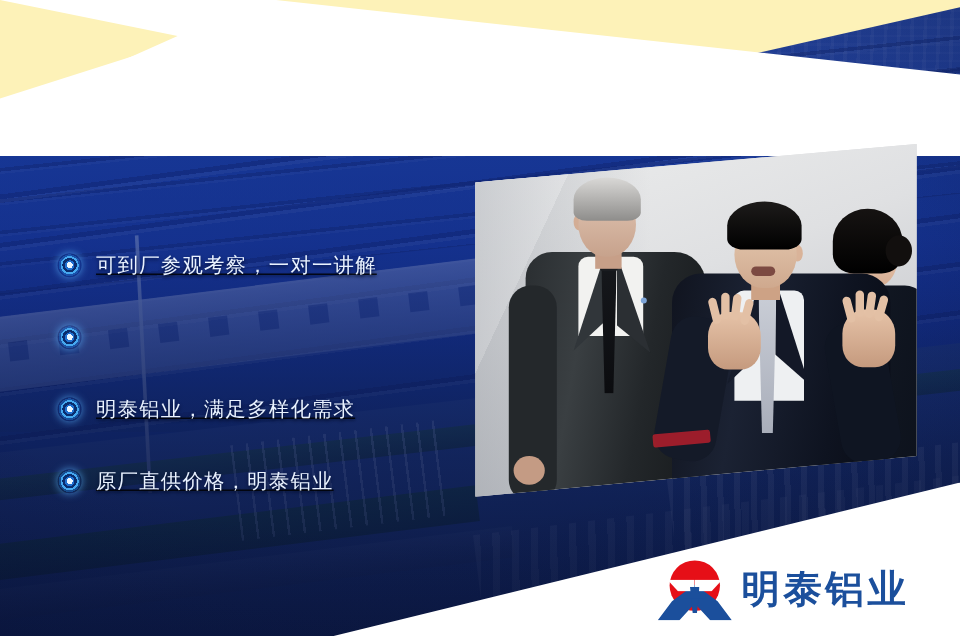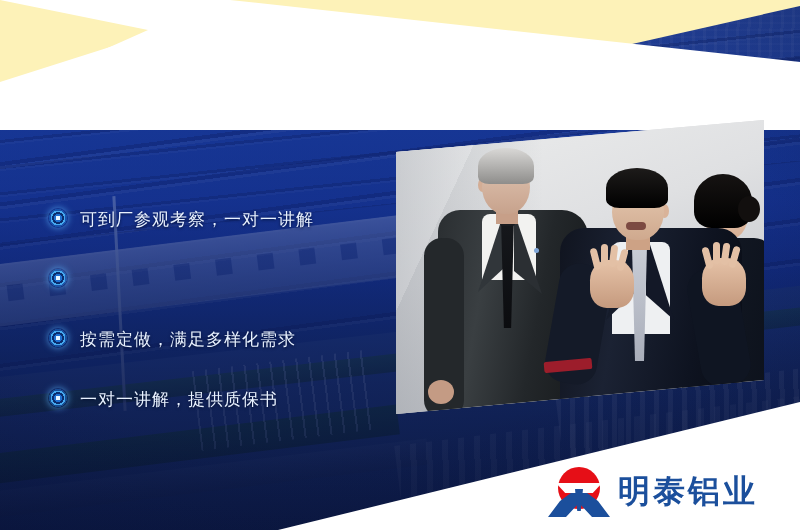--- a/index.html
+++ b/index.html
@@ -152,21 +152,21 @@
     position:absolute;left:28px;top:24px;
     font-size:33px;font-weight:700;letter-spacing:2px;
     color:var(--titleColor,#1e4280);
     font-family:"DejaVu Sans","Liberation Sans",sans-serif;
     text-shadow:0 1px 0 rgba(255,255,255,.6);
     white-space:nowrap;
   }
 
   
   .bullets{position:absolute;left:48px;top:208px;width:340px;}
-  .brow{display:flex;align-items:flex-start;height:26px;margin-bottom:34px;}
+  .brow{display:flex;align-items:center;height:26px;margin-bottom:34px;text-decoration:underline;}
   .bico{
     position:relative;width:20px;height:20px;flex:0 0 20px;margin-right:12px;
     border-radius:50%;
     background:radial-gradient(circle at 50% 50%,
        #eaf6ff 0 2.5px,
        #1f6fd0 2.5px 4px,
        #0a2d6e 4px 6px,
        #45a8ef 6px 7.5px,
        rgba(30,110,200,.55) 7.5px 9px,
        rgba(20,70,160,.18) 9px 10px);
@@ -362,25 +362,25 @@
   <div class="bullets">
     <div class="brow">
       <span class="bico"></span>
       <span class="btxt">可到厂参观考察，一对一讲解</span>
     </div>
     <div class="brow">
       <span class="bico"></span>
     </div>
     <div class="brow">
       <span class="bico"></span>
-      <span class="btxt">按需定做，满足多样化需求</span>
+      <span class="btxt">明泰铝业，满足多样化需求</span>
     </div>
     <div class="brow">
       <span class="bico"></span>
-      <span class="btxt">一对一讲解，提供质保书</span>
+      <span class="btxt">原厂直供价格，明泰铝业</span>
     </div>
   </div>
 
   <div class="photo">
     <div class="ph-bg"></div>
     <div class="ph-shadowwall"></div>
 
     <div class="p m1-body"></div>
     <div class="p m1-armL"></div>
     <div class="p m1-shirt"></div>

